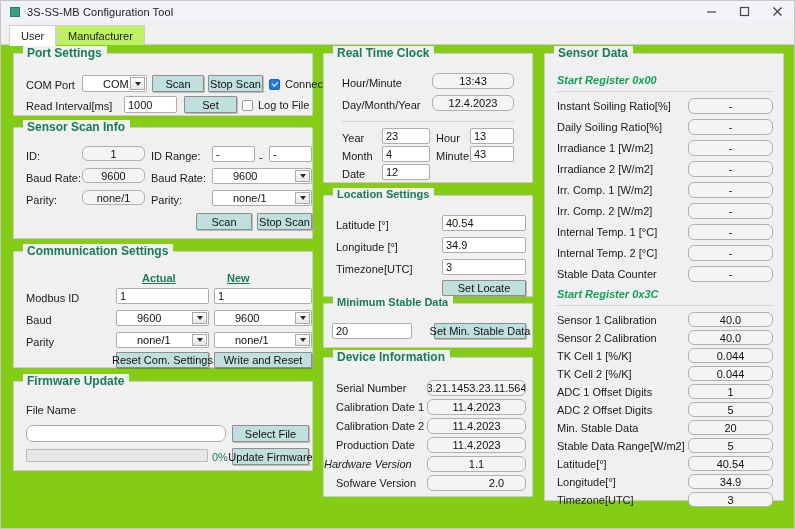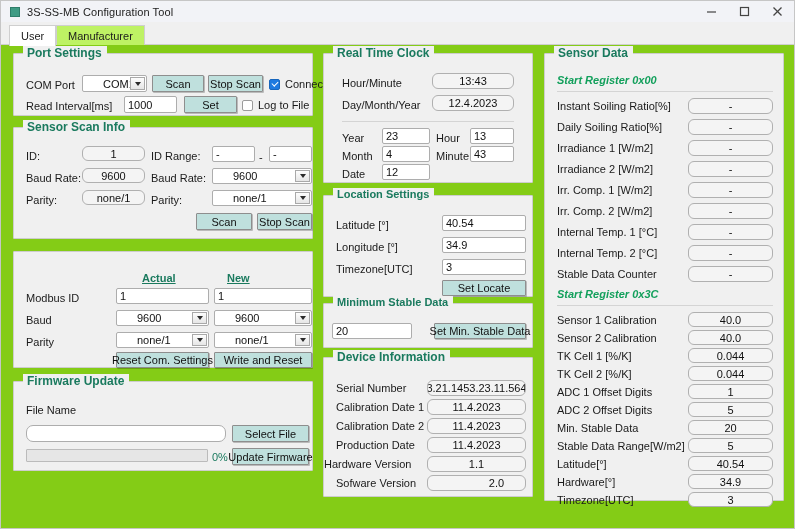--- a/index.html
+++ b/index.html
@@ -357,20 +357,21 @@
 
       <div class="btn" style="left:182px; top:85px; width:56px; height:17px;">
         <span>Scan</span>
       </div>
       <div class="btn" style="left:243px; top:85px; width:55px; height:17px;">
         <span>Stop Scan</span>
       </div>
     </div>
 
     <div class="group" style="left:12px; top:206px; width:300px; height:117px;">
+      <div class="g-title">Communication Settings</div>
 
       <div class="lbl u" style="left:128px; top:20px;">Actual</div>
       <div class="lbl u" style="left:213px; top:20px;">New</div>
 
       <div class="lbl" style="left:12px; top:40px;">Modbus ID</div>
       <div class="txt" style="left:102px; top:36px; width:93px; height:16px;">
         <span>1</span>
       </div>
       <div class="txt" style="left:200px; top:36px; width:98px; height:16px;">
         <span>1</span>
@@ -508,21 +509,21 @@
       <div class="g-title">Device Information</div>
       <div id="device-info-rows">
           <div class="sd-row-lbl" style="left: 12px; top: 24px;">Serial Number</div>
           <div class="ro" style="left: 103px; top: 22px; width: 99px; height: 16px;">23.21.1453.23.11.5642</div>
           <div class="sd-row-lbl" style="left: 12px; top: 43px;">Calibration Date 1</div>
           <div class="ro" style="left: 103px; top: 41px; width: 99px; height: 16px;">11.4.2023</div>
           <div class="sd-row-lbl" style="left: 12px; top: 62px;">Calibration Date 2</div>
           <div class="ro" style="left: 103px; top: 60px; width: 99px; height: 16px;">11.4.2023</div>
           <div class="sd-row-lbl" style="left: 12px; top: 81px;">Production Date</div>
           <div class="ro" style="left: 103px; top: 79px; width: 99px; height: 16px;">11.4.2023</div>
-          <div class="sd-row-lbl" style="left: 0; top: 100px;">Hardware Version</div>
+          <div class="sd-row-lbl" style="left: 0; top: 100px; font-style: italic;">Hardware Version</div>
           <div class="ro" style="left: 103px; top: 98px; width: 99px; height: 16px;">1.1</div>
           <div class="sd-row-lbl" style="left: 12px; top: 119px;">Sofware Version</div>
           <div class="ro" style="left: 103px; top: 117px; width: 99px; height: 16px; padding-left: 40px;">2.0</div>
         </div>
     </div>
 
     <div class="group" style="left:543px; top:8px; width:240px; height:448px;">
       <div class="g-title">Sensor Data</div>
 
       <div class="subhdr" style="left:12px; top:20px;">Start Register 0x00</div>
@@ -562,21 +563,21 @@
           <div class="sd-row-lbl" style="left: 12px; top: 332px;">ADC 1 Offset Digits</div>
           <div class="ro" style="left: 143px; top: 330px; width: 85px; height: 15px;">1</div>
           <div class="sd-row-lbl" style="left: 12px; top: 350px;">ADC 2 Offset Digits</div>
           <div class="ro" style="left: 143px; top: 348px; width: 85px; height: 15px;">5</div>
           <div class="sd-row-lbl" style="left: 12px; top: 368px;">Min. Stable Data</div>
           <div class="ro" style="left: 143px; top: 366px; width: 85px; height: 15px;">20</div>
           <div class="sd-row-lbl" style="left: 12px; top: 386px;">Stable Data Range[W/m2]</div>
           <div class="ro" style="left: 143px; top: 384px; width: 85px; height: 15px;">5</div>
           <div class="sd-row-lbl" style="left: 12px; top: 404px;">Latitude[°]</div>
           <div class="ro" style="left: 143px; top: 402px; width: 85px; height: 15px;">40.54</div>
-          <div class="sd-row-lbl" style="left: 12px; top: 422px;">Hardware[°]</div>
+          <div class="sd-row-lbl" style="left: 12px; top: 422px;">Longitude[°]</div>
           <div class="ro" style="left: 143px; top: 420px; width: 85px; height: 15px;">34.9</div>
           <div class="sd-row-lbl" style="left: 12px; top: 440px;">Timezone[UTC]</div>
           <div class="ro" style="left: 143px; top: 438px; width: 85px; height: 15px;">3</div>
         </div>
     </div>
 
   </div>
 </div>
 
 </body></html>

